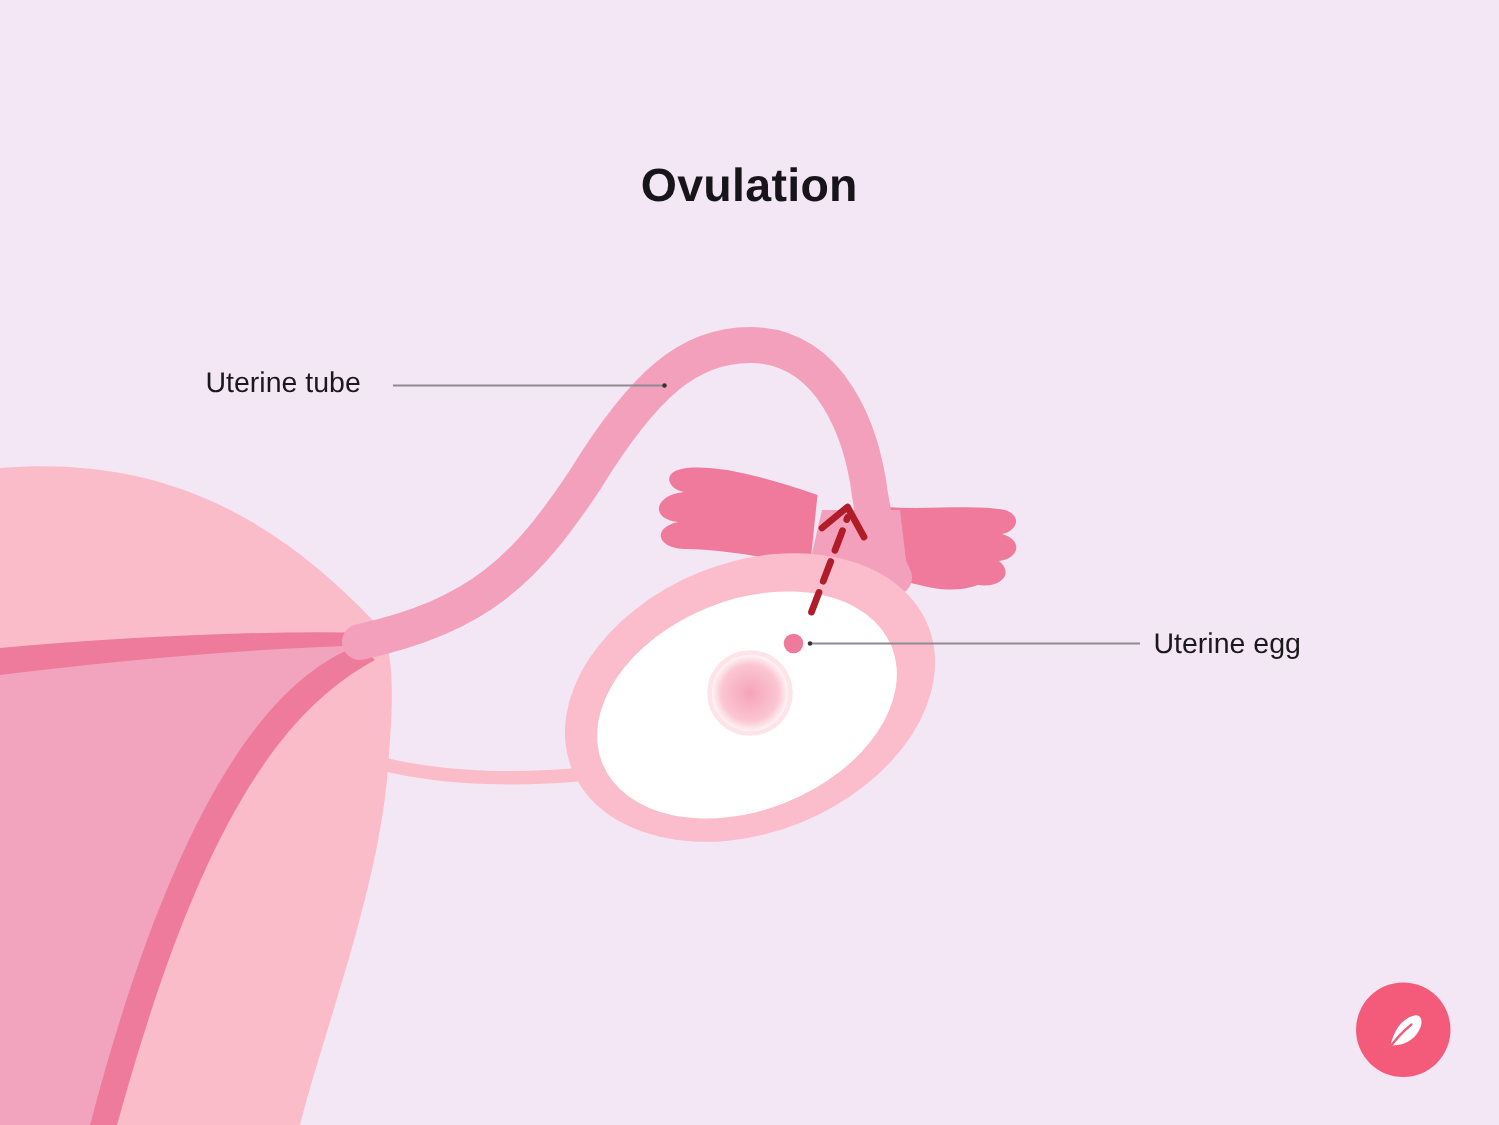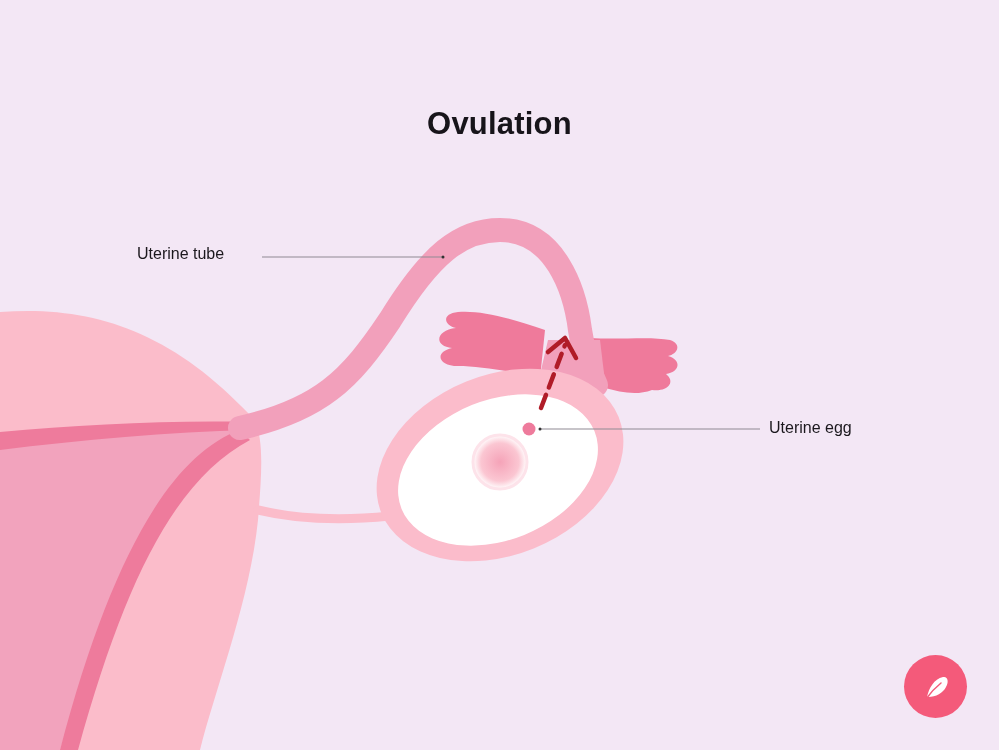--- a/index.html
+++ b/index.html
@@ -9,21 +9,21 @@
       font-family: "Liberation Sans", "DejaVu Sans", sans-serif;
       position: relative;
     }
     .canvas { position: absolute; left: 0; top: 0; width: 999px; height: 750px; }
     .title {
       position: absolute; left: 0; top: 106px; width: 999px;
       text-align: center; font-size: 31px; font-weight: bold; color: #17141a;
       letter-spacing: 0.2px;
     }
     .label {
-      position: absolute; font-size: 16px; color: #1b181d; white-space: nowrap;
+      position: absolute; font-size: 19px; color: #1b181d; white-space: nowrap;
     }
     .label-tube { left: 137px; top: 245px; }
     .label-egg { left: 769px; top: 419px; }
     .logo {
       position: absolute; left: 904px; top: 655px; width: 63px; height: 63px;
       border-radius: 50%; background: #f45a7a;
       display: flex; align-items: center; justify-content: center;
     }
   </style>
 </head>

